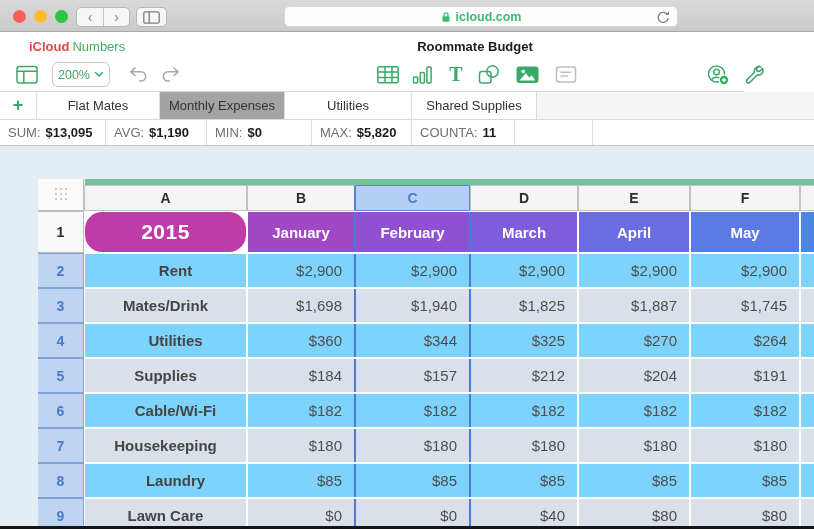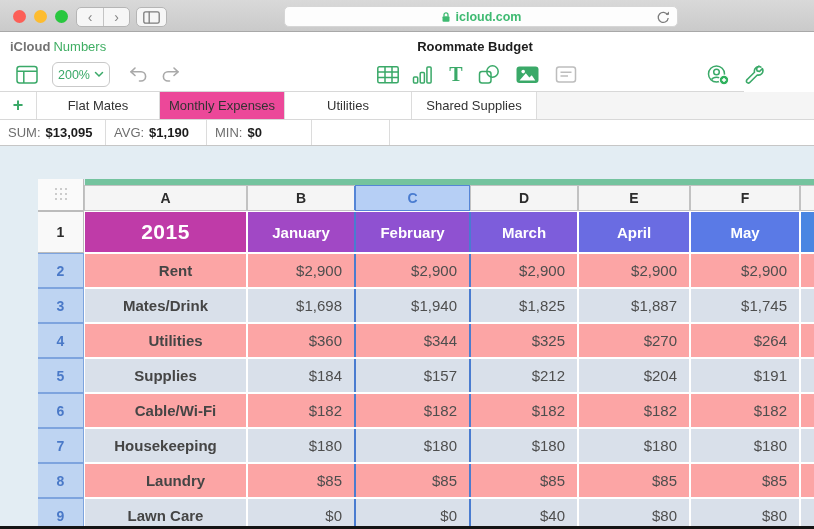--- a/index.html
+++ b/index.html
@@ -24,21 +24,21 @@
              display:flex; align-items:center; justify-content:center; }
   .urlbar { position:absolute; left:284px; top:6px; width:394px; height:21px;
             background:#fdfdfd; border:1px solid #d6d6d6; border-radius:5px;
             display:flex; align-items:center; justify-content:center; gap:5px;text-align:right; }
   .urltext { color:#3eba71; font-size:12.5px; font-weight:bold; }
   .reload { position:absolute; right:7px; top:3px; }
 
   
   .appheader { position:absolute; left:0; top:32px; width:814px; height:26px; background:#fff; }
   .brand { position:absolute; left:10px; top:7px; font-size:13px; }
-  .brand b { color:#737373; font-weight:bold; }
+  .brand b { color:#ef4444; font-weight:bold;margin-left:19px; }
   .brand span { color:#3fae63; margin-left:3px; }
   .doctitle { position:absolute; left:136px; right:0; top:7px; text-align:center;
               font-size:13px; font-weight:bold; color:#1d1d1d; }
 
   
   .toolbar { position:absolute; left:0; top:58px; width:744px; height:34px; background:#fff;
              border-bottom:1px solid #d8d8d8; }
   .tool { position:absolute; top:0; height:33px; display:flex; align-items:center; justify-content:center; }
   .zoomctl { left:52px; width:58px; top:4px; height:25px; border:1px solid #c9c9c9; border-radius:6px;
              display:flex; align-items:center; justify-content:center; gap:4px; }
@@ -81,21 +81,21 @@
   .letter { background:#f5f5f5; box-shadow:0 0 0 1px #c2c2c2; color:#2c2c2c;
             font-size:14px; font-weight:bold; }
   .letter.sel { background:#b6cff5; color:#4a7cd0;
                 box-shadow:0 0 0 1px #5585d6, -2px 0 0 #5585d6, 2px 0 0 #5585d6; }
   .rh { font-size:14px; font-weight:bold; }
   .rh.first { background:#f9f9f9; box-shadow:0 0 0 1px #bcbcbc; color:#2c2c2c; }
   .rh.body { background:#bed4f2; box-shadow:0 0 0 1px #7ea4de; color:#4a79c8; }
   .hdrcell { color:#fff; font-weight:bold; font-size:15px; }
   .hdrcell.year { font-size:21px; letter-spacing:0.5px; }
   .selc { box-shadow:-2px 0 0 #4a7cd0, 2px 0 0 #4a7cd0; }
-  .trow.lt .dcell { background:#fca5a5;padding-left:20px; }
+  .trow.lt .dcell { background:#7dd3fc;padding-left:20px; }
   .trow.dk .dcell { background:#d9e0ea; }
   .cat { font-weight:bold; color:#454545; font-size:15px; }
   .val { justify-content:flex-end; padding-right:12px; color:#4e4e4e; font-size:15px; }
   .bottomedge { position:absolute; left:0; right:0; bottom:0; height:3px; background:#141414; z-index:9; }
 
   svg { display:block; }
 </style>
 </head>
 <body>
 
@@ -225,38 +225,46 @@
     <div class="tool" style="left:738px;width:30px;">
       <svg width="24" height="24" viewBox="0 0 24 24">
         <path d="M19.9 4.1a4.5 4.5 0 0 0-6.4 5.1L6.2 16.5a2 2 0 1 0 2.8 2.8l7.3-7.3a4.5 4.5 0 0 0 5.1-6.4l-2.9 2.9-2.4-.6-.6-2.4 2.4-2.4z" fill="none" stroke="#3aa968" stroke-width="1.6" stroke-linejoin="round"></path>
       </svg>
     </div>
   </div>
 
   <div class="tabbar">
     <div class="tab add">+</div>
     <div class="tab t1">Flat Mates</div>
-    <div class="tab t2" style="background: #ec4899;">Monthly Expenses</div>
+    <div class="tab t2" style="background: #a3a3a3;">Monthly Expenses</div>
     <div class="tab t4">Utilities</div>
     <div class="tab t5">Shared Supplies</div>
     <div class="tabrest"></div>
   </div>
 
   <div class="statsbar">
     <div class="stat s1">
       <span class="lb">SUM:</span>
       <span class="vl">$13,095</span>
     </div>
     <div class="stat s2">
       <span class="lb">AVG:</span>
       <span class="vl">$1,190</span>
     </div>
     <div class="stat s3">
       <span class="lb">MIN:</span>
       <span class="vl">$0</span>
+    </div>
+    <div class="stat s4">
+      <span class="lb">MAX:</span>
+      <span class="vl">$5,820</span>
+    </div>
+    <div class="stat s5">
+      <span class="lb">COUNTA:</span>
+      <span class="vl">11</span>
     </div>
     <div class="stat s6"></div>
     <div class="statrest"></div>
   </div>
 
   <div class="canvas" style="background: rgb(227, 237, 243);">
     <div class="tablewrap">
       <div class="strip" style="background: rgb(116, 195, 158);"></div>
       <div class="grid">
 
@@ -278,21 +286,21 @@
           <div class="cellbase letter">B</div>
           <div class="cellbase letter sel">C</div>
           <div class="cellbase letter">D</div>
           <div class="cellbase letter">E</div>
           <div class="cellbase letter">F</div>
           <div class="cellbase letter"></div>
         </div>
 
         <div class="trow">
           <div class="cellbase rh first">1</div>
-          <div class="cellbase hdrcell year" style="background: rgb(191, 59, 168);">2015</div>
+          <div class="cellbase hdrcell year" style="background: rgb(191, 59, 168); border-radius: 17px;">2015</div>
           <div class="cellbase hdrcell" style="background: rgb(161, 72, 197);">January</div>
           <div class="cellbase hdrcell selc" style="background: rgb(143, 81, 209);">February</div>
           <div class="cellbase hdrcell" style="background: rgb(125, 93, 219);">March</div>
           <div class="cellbase hdrcell" style="background: rgb(106, 108, 226);">April</div>
           <div class="cellbase hdrcell" style="background: rgb(90, 122, 230);">May</div>
           <div class="cellbase hdrcell" style="background: rgb(74, 134, 226);"></div>
         </div>
 
         <div class="trow lt">
           <div class="cellbase rh body">2</div>

